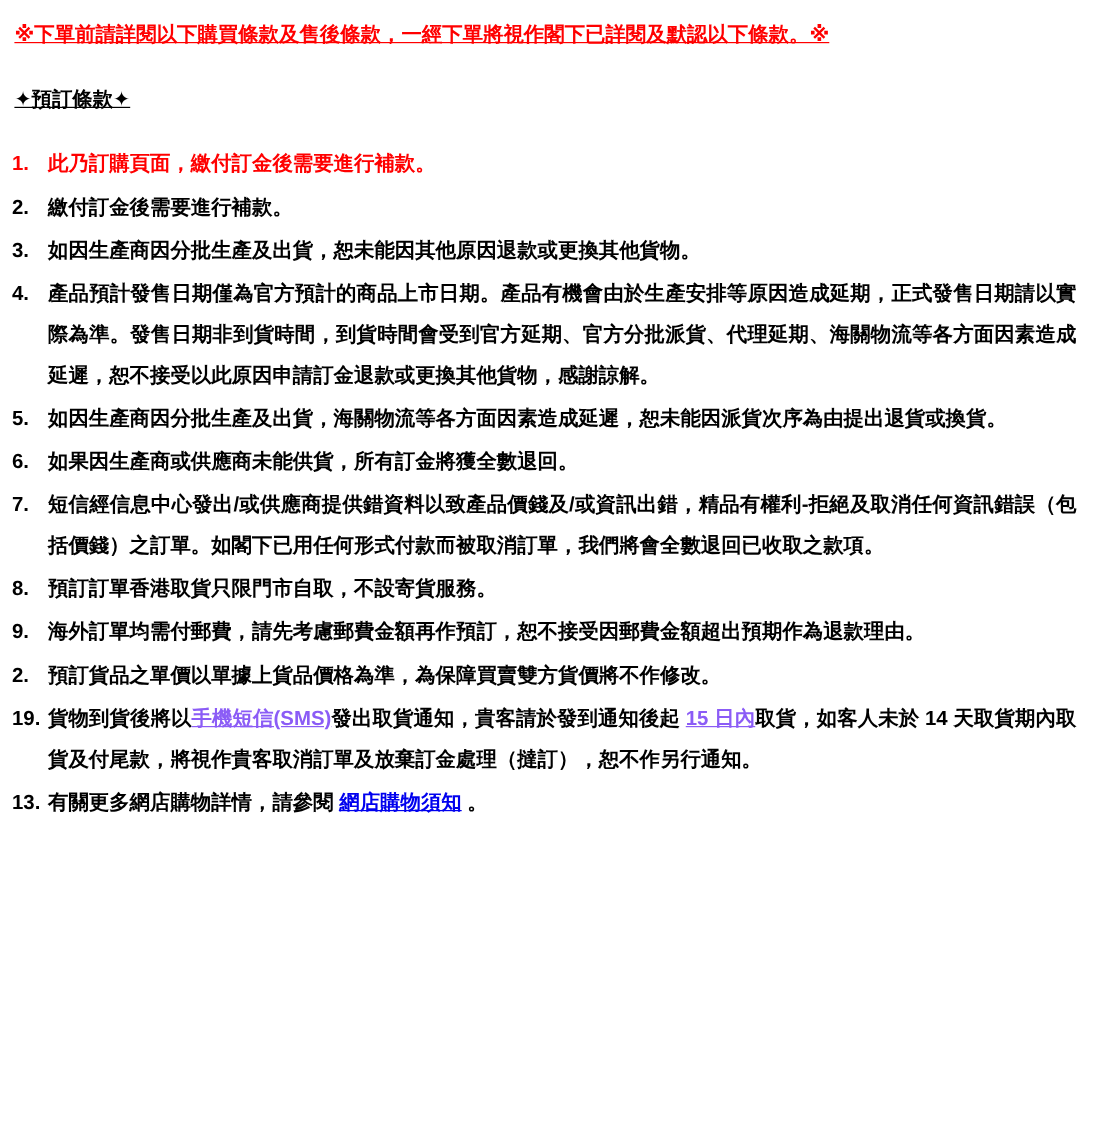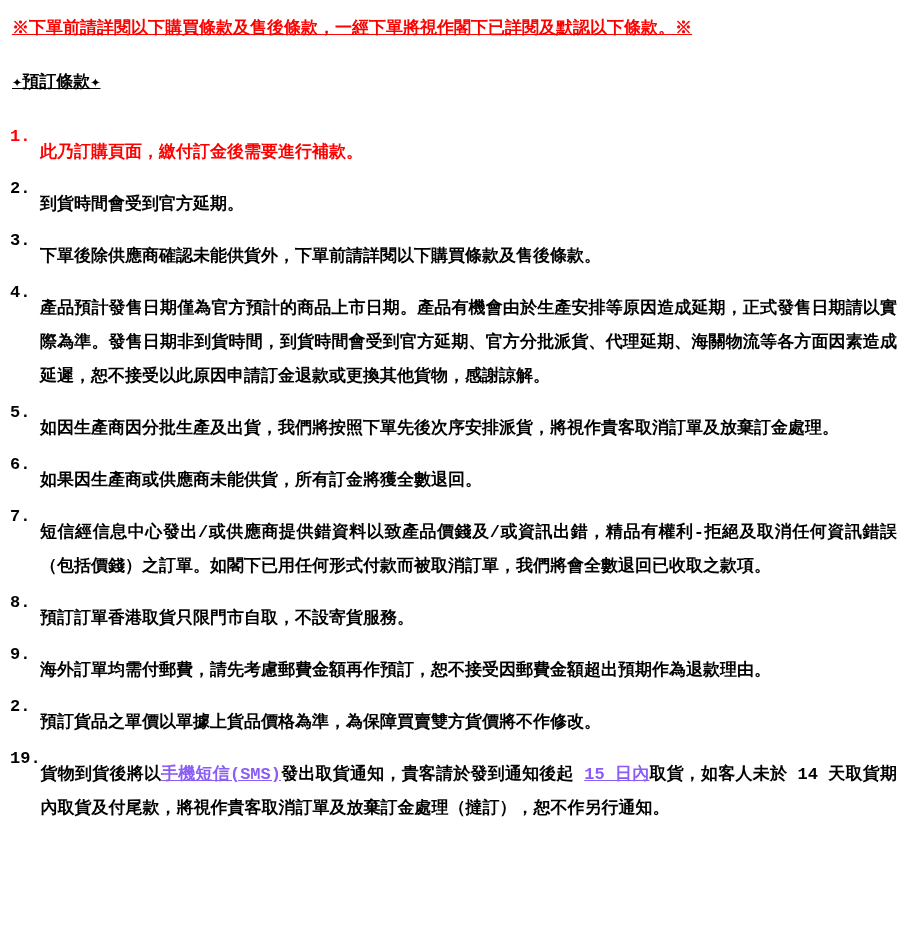--- a/index.html
+++ b/index.html
@@ -12,21 +12,20 @@
     font-weight: 700;
     color: #000000;
     -webkit-font-smoothing: antialiased;
   }
   .page {
     width: 913px;
     box-sizing: border-box;
     padding: 10px 16px 12px 10px;
     font-size: 17px;
     line-height: 34px;
-    font-family: Liberation Mono, monospace;
   }
   .notice {
     color: #ff0000;
     text-decoration: underline;
     margin: 2px 0 0 2px;
   }
   .section-title {
     font-size: 17px;
     font-weight: 700;
     color: #000000;
@@ -42,21 +41,20 @@
     align-items: flex-start;
     margin: 0 0 2px 0;
   }
   .term .num {
     flex: 0 0 30px;
     white-space: nowrap;
   }
   .term .text {
     flex: 1;
     text-align: justify;
-    margin-top: 16px;
   }
   .term.red, .term.red .num {
     color: #ff0000;
   }
   .red-underline {
     color: #8b5cf6;
     text-decoration: underline;
   }
   .link {
     color: #0000ee;
@@ -74,33 +72,33 @@
     <span class="section-title">✦預訂條款✦</span>
   </div>
 
   <div class="terms">
       <div class="term red">
         <span class="num">1.</span>
         <div class="text"><span>此乃訂購頁面，繳付訂金後需要進行補款。</span></div>
       </div>
       <div class="term">
         <span class="num">2.</span>
-        <div class="text"><span>到貨時間會受到官方延期。</span></div>
+        <div class="text"><span>繳付訂金後需要進行補款。</span></div>
       </div>
       <div class="term">
         <span class="num">3.</span>
-        <div class="text"><span>下單後除供應商確認未能供貨外，下單前請詳閱以下購買條款及售後條款。</span></div>
+        <div class="text"><span>如因生產商因分批生產及出貨，恕未能因其他原因退款或更換其他貨物。</span></div>
       </div>
       <div class="term">
         <span class="num">4.</span>
         <div class="text"><span>產品預計發售日期僅為官方預計的商品上市日期。產品有機會由於生產安排等原因造成延期，正式發售日期請以實際為準。發售日期非到貨時間，到貨時間會受到官方延期、官方分批派貨、代理延期、海關物流等各方面因素造成延遲，恕不接受以此原因申請訂金退款或更換其他貨物，感謝諒解。</span></div>
       </div>
       <div class="term">
         <span class="num">5.</span>
-        <div class="text"><span>如因生產商因分批生產及出貨，我們將按照下單先後次序安排派貨，將視作貴客取消訂單及放棄訂金處理。</span></div>
+        <div class="text"><span>如因生產商因分批生產及出貨，海關物流等各方面因素造成延遲，恕未能因派貨次序為由提出退貨或換貨。</span></div>
       </div>
       <div class="term">
         <span class="num">6.</span>
         <div class="text"><span>如果因生產商或供應商未能供貨，所有訂金將獲全數退回。</span></div>
       </div>
       <div class="term">
         <span class="num">7.</span>
         <div class="text"><span>短信經信息中心發出/或供應商提供錯資料以致產品價錢及/或資訊出錯，精品有權利-拒絕及取消任何資訊錯誤（包括價錢）之訂單。如閣下已用任何形式付款而被取消訂單，我們將會全數退回已收取之款項。</span></div>
       </div>
       <div class="term">
@@ -112,14 +110,18 @@
         <div class="text"><span>海外訂單均需付郵費，請先考慮郵費金額再作預訂，恕不接受因郵費金額超出預期作為退款理由。</span></div>
       </div>
       <div class="term">
         <span class="num">2.</span>
         <div class="text"><span>預訂貨品之單價以單據上貨品價格為準，為保障買賣雙方貨價將不作修改。</span></div>
       </div>
       <div class="term">
         <span class="num">19.</span>
         <div class="text"><span>貨物到貨後將以</span><span class="red-underline">手機短信(SMS)</span><span>發出取貨通知，貴客請於發到通知後起 </span><span class="red-underline">15 日內</span><span>取貨，如客人未於 14 天取貨期內取貨及付尾款，將視作貴客取消訂單及放棄訂金處理（撻訂），恕不作另行通知。</span></div>
       </div>
+      <div class="term">
+        <span class="num">13.</span>
+        <div class="text"><span>有關更多網店購物詳情，請參閱 </span><a class="link">網店購物須知</a><span> 。</span></div>
+      </div>
     </div>
 </div>
 
 </body></html>

